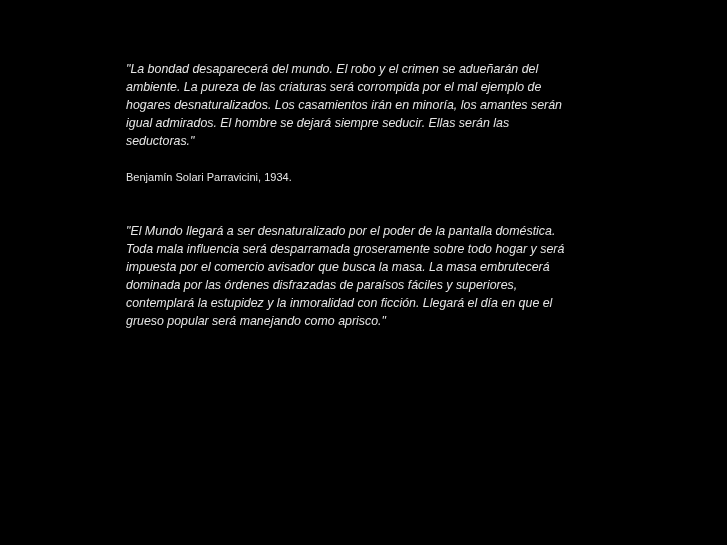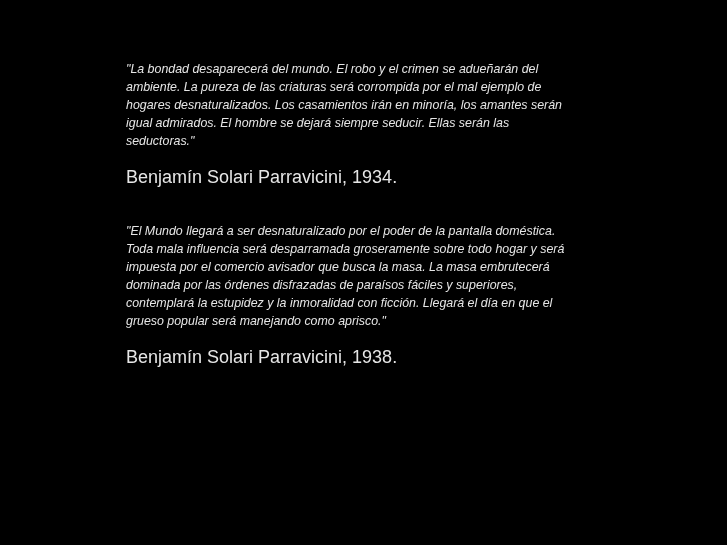--- a/index.html
+++ b/index.html
@@ -22,21 +22,21 @@
       width: 480px;
     }
     .quote {
       font-style: italic;
       font-size: 12.4px;
       line-height: 18px;
       margin: 0;
       white-space: pre-line;
     }
     .attribution {
-      font-size: 18px;
+      font-size: 11px;
       line-height: 18px;
       margin: 18px 0 0 0;
     }
     .block2 {
       margin-top: 36px;
     }
   </style>
 </head>
 <body>
 
@@ -49,15 +49,14 @@
 seductoras."</p>
     <p class="attribution">Benjamín Solari Parravicini, 1934.</p>
   </div>
   <div class="block block2">
     <p class="quote">"El Mundo llegará a ser desnaturalizado por el poder de la pantalla doméstica.
 Toda mala influencia será desparramada groseramente sobre todo hogar y será
 impuesta por el comercio avisador que busca la masa. La masa embrutecerá
 dominada por las órdenes disfrazadas de paraísos fáciles y superiores,
 contemplará la estupidez y la inmoralidad con ficción. Llegará el día en que el
 grueso popular será manejando como aprisco."</p>
-    <p class="attribution">Benjamín Solari Parravicini, 1938.</p>
   </div>
 </div>
 
 </body></html>

